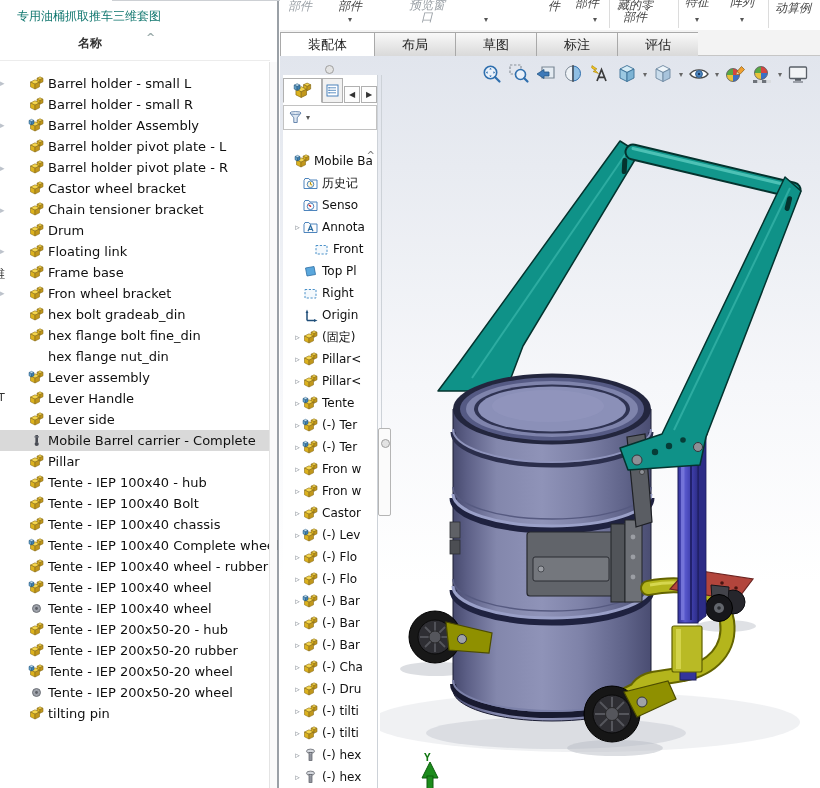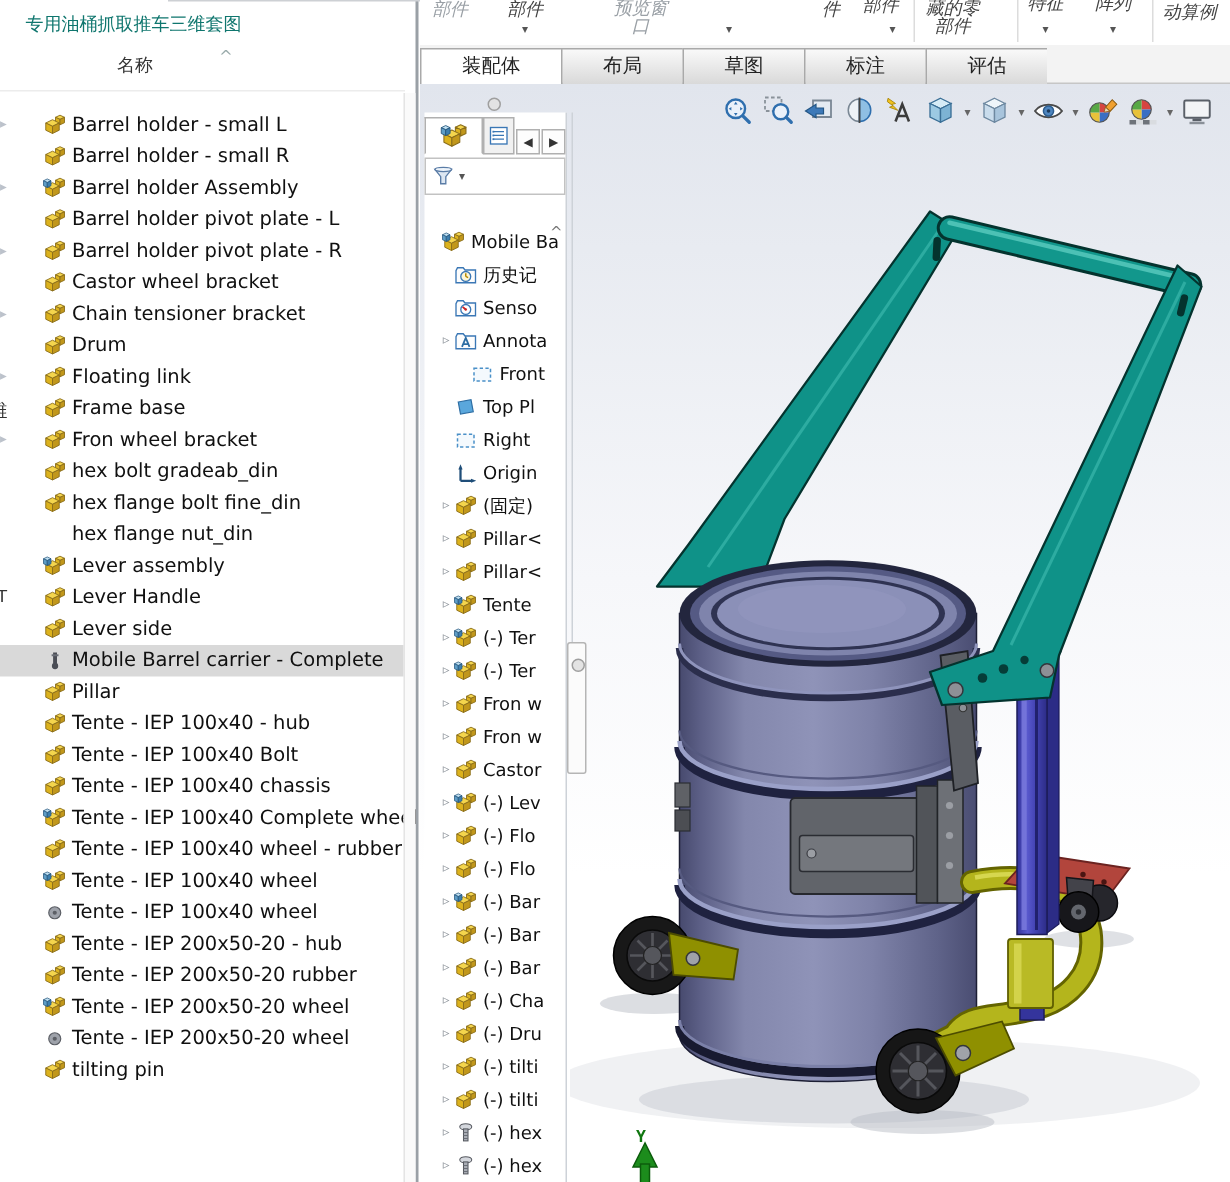--- a/index.html
+++ b/index.html
@@ -3,21 +3,21 @@
 <meta charset="utf-8">
 <style>
   html,body{margin:0;padding:0;}
   body{width:820px;height:788px;overflow:hidden;position:relative;background:#fff;
        font-family:"DejaVu Sans","Liberation Sans",sans-serif;-webkit-font-smoothing:antialiased;}
   .abs{position:absolute;}
   
   #left-pane{left:0;top:0;width:279px;height:788px;background:#fff;border-right:2px solid #9aa0a6;box-sizing:border-box;}
   #lp-topline{left:112px;top:0;width:212px;height:1px;background:#cdd0d4;}
   #lp-title{left:17px;top:8px;font-size:12px;color:#0f766e;white-space:nowrap;}
-  #lp-header{left:0;top:30px;width:270px;height:30px;border-bottom:1px solid #ececec;}
+  #lp-header{left:0;top:30px;width:270px;height:30px;border-bottom:1px solid #ececec;font-weight:bold;}
   #lp-colname{left:78px;top:5px;font-size:12px;color:#333;position:absolute;}
   #lp-sort{left:146px;top:1px;font-size:11px;color:#9aa;position:absolute;}
   #lp-scroll{right:0;top:62px;bottom:0;width:7px;background:#fafafa;border-left:1px solid #e4e4e4;}
   #component-list{left:0;top:73px;width:271px;}
   .lrow{height:21px;display:flex;align-items:center;position:relative;}
   .lrow.selected{background:#d9d9d9;}
   .licon{margin-left:28px;flex:0 0 17px;}
   .llabel{margin-left:3px;font-size:13px;color:#101010;white-space:nowrap;}
   .edge-chev{left:0;font-size:9px;color:#bcc2cb;position:absolute;}
   .edge-frag{position:absolute;color:#333;}

